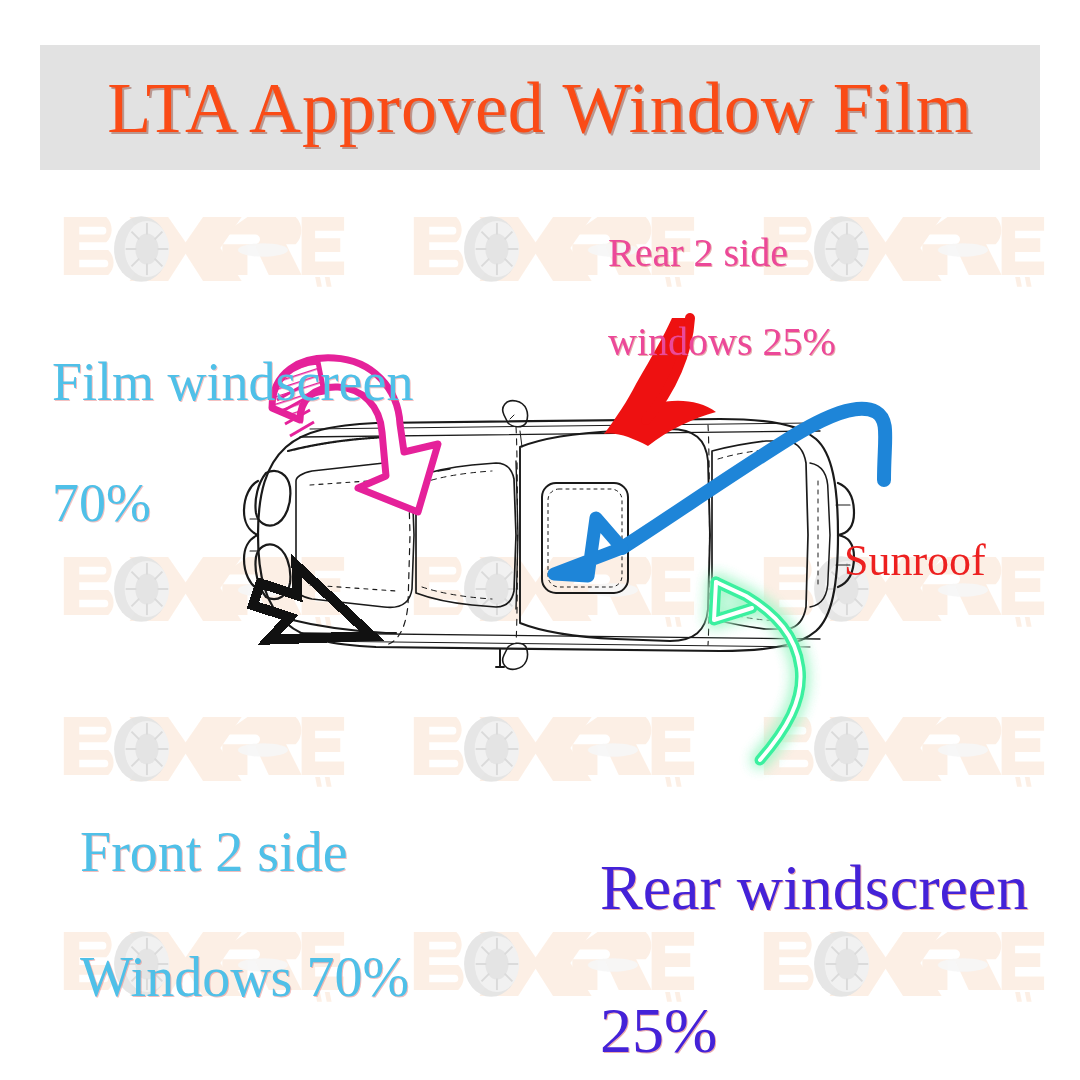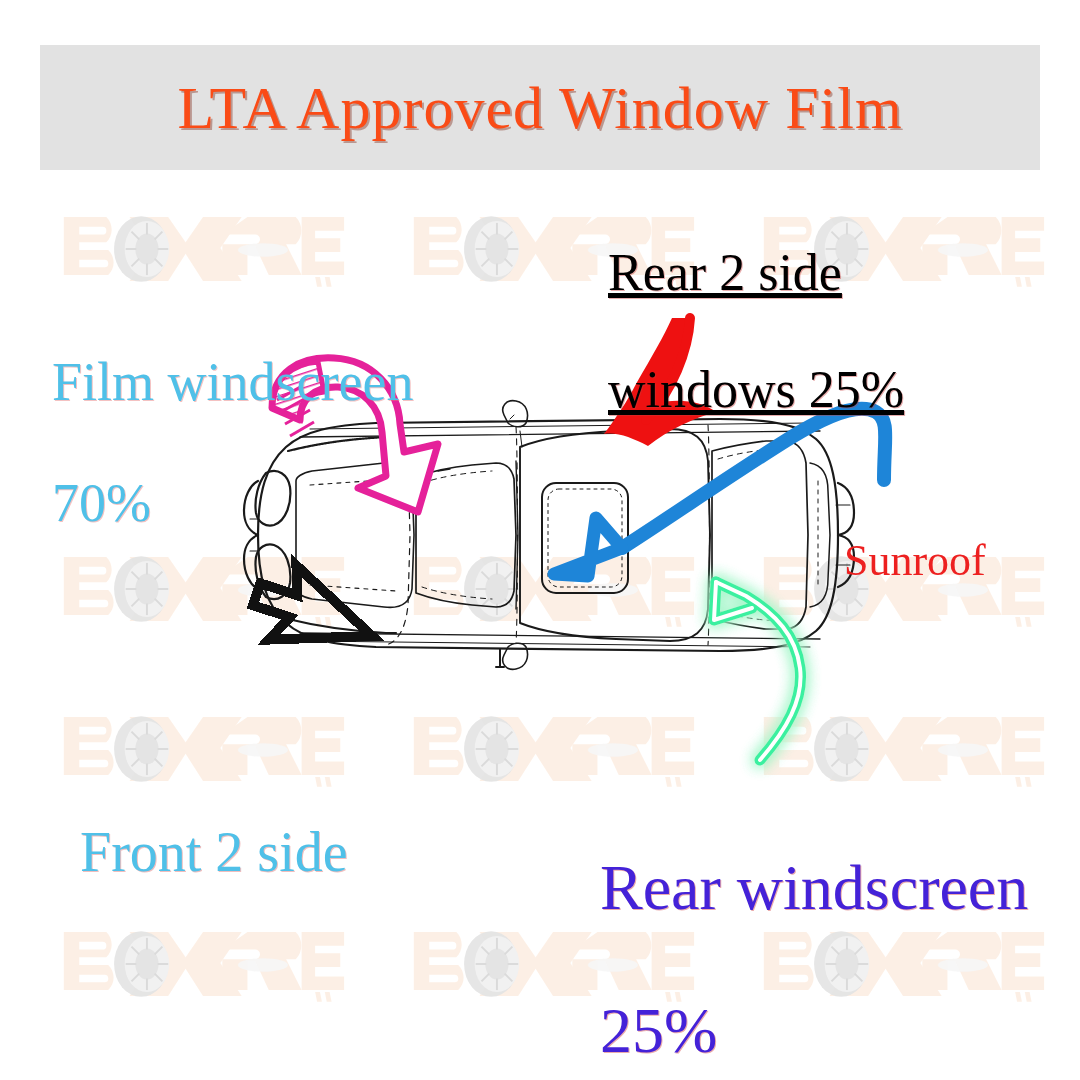--- a/index.html
+++ b/index.html
@@ -17,39 +17,39 @@
   .wm{position:absolute;width:290px;height:88px;opacity:.55;}
   .wm svg{width:100%;height:100%;display:block;}
 
   
   .banner{
     position:absolute;left:40px;top:45px;width:1000px;height:125px;
     background:#e2e2e2;z-index:5;
     display:flex;align-items:center;justify-content:center;
   }
   .banner-title{
-    font-size:60px;line-height:1;
+    font-size:72px;line-height:1;
     color:#FA4B16;
     letter-spacing:1px;
     white-space:nowrap;
     text-shadow:2px 2px 0 rgba(120,30,10,.38);
     font-family:"Liberation Serif","DejaVu Serif",serif;
   }
 
   
   #car-art{position:absolute;left:200px;top:385px;width:680px;height:300px;z-index:3;}
   #car-art svg{width:100%;height:100%;display:block;}
 
   
   #arrows{position:absolute;left:0;top:0;width:1080px;height:1080px;z-index:6;pointer-events:none;}
 
   
   .lbl{position:absolute;z-index:8;line-height:1.12;white-space:pre-line;}
   .lbl-fw{left:52px;top:292px;font-size:54px;color:#4FC0E8;text-shadow:1px 1px 0 rgba(230,120,120,.45);}
-  .lbl-r2{left:608px;top:186px;font-size:52px;color:#000000;text-shadow:1px 1px 0 rgba(200,60,60,.42);text-decoration:underline;}
+  .lbl-r2{left:608px;top:186px;font-size:40px;color:#ec4899;text-shadow:1px 1px 0 rgba(200,60,60,.42);}
   .lbl-sr{left:844px;top:487px;font-size:44px;color:#ED2020;text-align:center;}
   .lbl-f2{left:80px;top:758px;font-size:56px;color:#4FC0E8;text-shadow:1px 1px 0 rgba(225,110,110,.45);}
   .lbl-rw{left:600px;top:780px;font-size:64px;color:#4422D8;text-shadow:1px 1px 0 rgba(210,70,70,.45);}
 </style>
 </head>
 <body>
 
 <div id="stage">
 
   <div class="wm-layer" id="wm-layer">
@@ -573,20 +573,21 @@
     <div>Rear 2 side</div>
     <div>windows 25%</div>
   </div>
 
   <div class="lbl lbl-sr">
     <div>Sunroof</div>
   </div>
 
   <div class="lbl lbl-f2">
     <div>Front 2 side</div>
+    <div>Windows 70%</div>
   </div>
 
   <div class="lbl lbl-rw">
     <div>Rear windscreen</div>
     <div>25%</div>
   </div>
 
 </div>
 
 </body></html>

